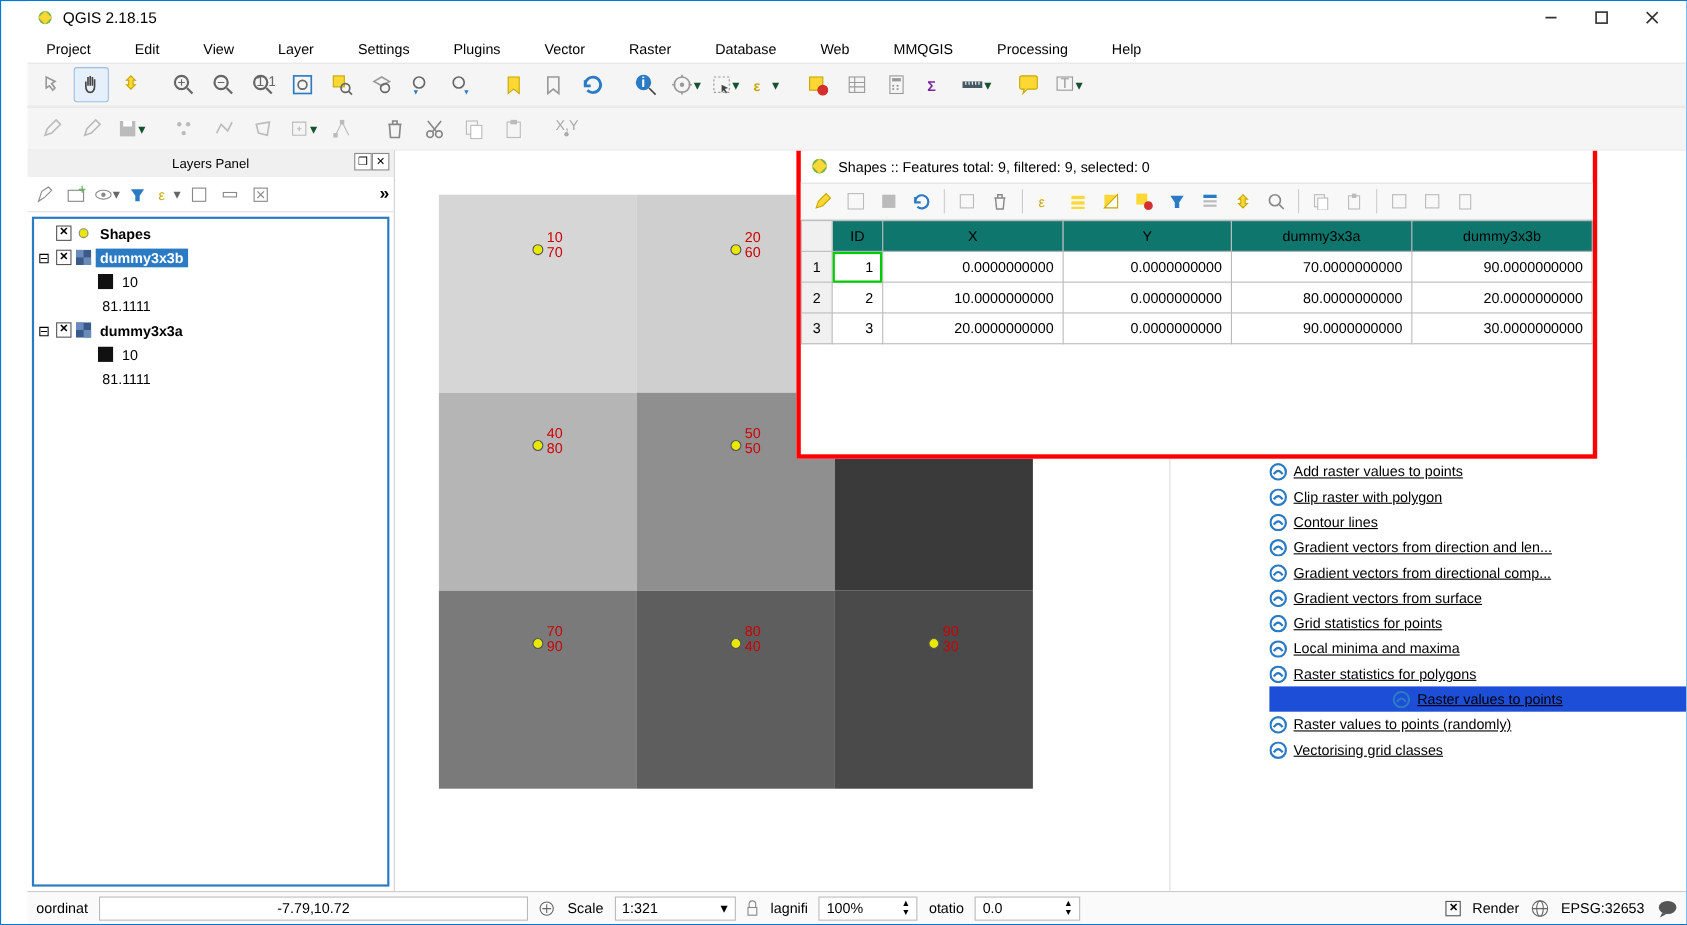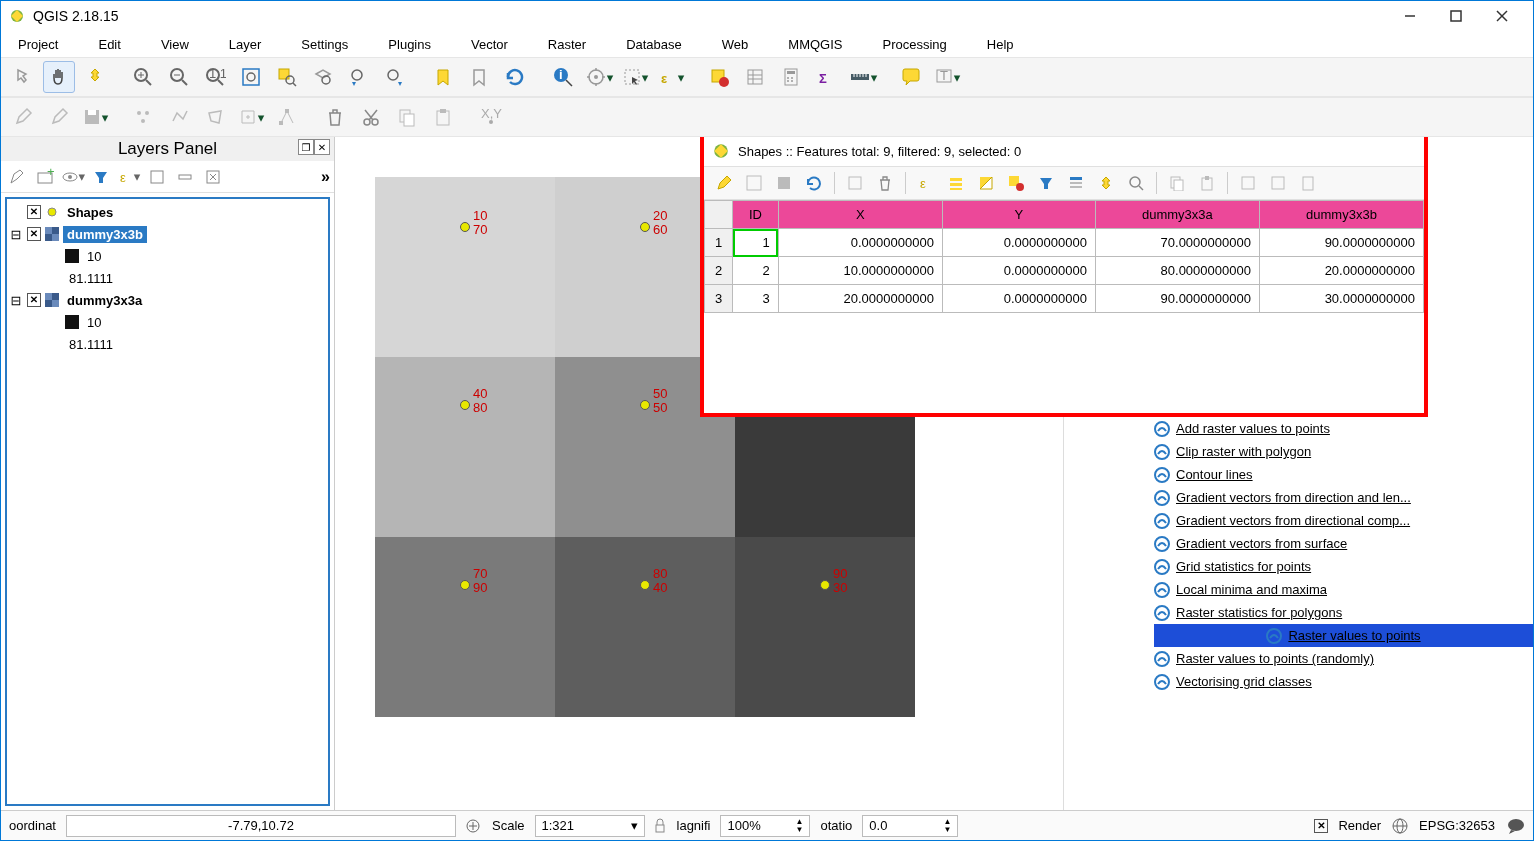--- a/index.html
+++ b/index.html
@@ -1,32 +1,32 @@
 <!DOCTYPE html>
 <html><head>
 <meta charset="utf-8">
 <style>
 * { box-sizing: border-box; margin: 0; padding: 0; font-family: "Segoe UI", Tahoma, sans-serif; font-size: 13px; }
 html, body { width: 1534px; height: 841px; background: #fff; }
-.window { width: 100%; height: 100%; display: flex; flex-direction: column; border: 1px solid #0078d7; }
+.window { width: 100%; height: 100%; display: flex; flex-direction: column; border: 1px solid #0078d7; padding-left: 24px; }
 .titlebar { height: 30px; display: flex; align-items: center; padding: 0 8px; background: #fff; }
 .titlebar .logo { width: 16px; height: 16px; margin-right: 8px; }
 .titlebar .title { flex: 1; font-size: 14px; }
 .titlebar .winbtn { width: 46px; height: 30px; display:flex; align-items:center; justify-content:center; }
 .menubar { height: 26px; display: flex; align-items: center; padding: 0 8px; gap: 22px; background:#fff;}
 .menubar .mitem { padding: 3px 9px; cursor: default; }
 .toolbar { height: 40px; display:flex; align-items:center; padding: 2px 6px; gap:4px; border-top:1px solid #e6e6e6; border-bottom:1px solid #e6e6e6; background:#f5f5f5;}
 .toolbar.tb2 { height: 40px; }
 .tbtn { width:32px; height:32px; display:flex; align-items:center; justify-content:center; border:1px solid transparent; border-radius:3px; color:#14532d;}
 .tbtn.selected { border:1px solid #9cbde6; background:#e6f0fb;}
 .tsep { width:8px;}
 .body { flex:1; display:flex; min-height:0;}
 .leftcol { width: 334px; display:flex; flex-direction:column; border-right:1px solid #ccc;}
 .panelhdr { height:24px; display:flex; align-items:center; justify-content:center; position:relative; background:#f0f0f0;}
-.panelhdr .hdrtxt { font-size:17px;}
+.panelhdr .hdrtxt { font-size:12px;}
 .panelhdr .hdrbtns { position:absolute; right:4px; top:2px; display:flex; gap:0;}
 .panelhdr .hdrbtn { width:16px; height:16px; border:1px solid #888; display:flex; align-items:center; justify-content:center; font-size:10px; background:#fff;}
 .ltoolbar { height:32px; display:flex; align-items:center; gap:4px; padding:0 4px; border-bottom:1px solid #e0e0e0;}
 .ltbtn { width:24px; height:24px; display:flex; align-items:center; justify-content:center; color:#666;}
 .ltoolbar .more { margin-left:auto; font-weight:bold; font-size:16px;}
 .layertree { flex:1; border:2px solid #2a7ac4; margin:4px; padding:2px; overflow:auto;}
 .trow { display:flex; align-items:center; height:22px; white-space:nowrap;}
 .trow .exp { width:14px; text-align:center;}
 .trow .chk { width:14px; height:14px; border:1px solid #555; margin:0 4px; font-size:10px; line-height:12px; text-align:center; font-weight:bold;}
 .trow .ico { width:14px; height:14px; margin-right:4px;}
@@ -41,21 +41,21 @@
 .ptlbl { position:absolute; color:#cc0000; font-size:13px; text-align:left; line-height:14px;}
 .attrpanel { position:absolute; left:700px; top:175px; width:728px; height:285px; background:#fff; border:4px solid #ff0000; display:flex; flex-direction:column; z-index:10;}
 .attrhdr { height:30px; display:flex; align-items:center; padding:0 8px; gap:8px;}
 .attrhdr .alogo { width:18px; height:18px;}
 .attrtb { height:34px; display:flex; align-items:center; gap:2px; padding:0 6px; border-top:1px solid #e0e0e0; border-bottom:1px solid #e0e0e0; background:#f8f8f8;}
 .atbtn { width:28px; height:28px; display:flex; align-items:center; justify-content:center; color:#888;}
 .asep { width:1px; height:22px; background:#ccc; margin:0 4px;}
 .attrtable { flex:1; overflow:hidden;}
 .attrtable table { border-collapse:collapse; width:100%;}
 .attrtable th, .attrtable td { border:1px solid #bbb; padding:6px 8px; text-align:right; background:#fff;}
-.attrtable th { background:#ec4899; text-align:center; font-weight:normal;}
+.attrtable th { background:#0f766e; text-align:center; font-weight:normal;}
 .attrtable th.rownum { width:28px; background:#f0f0f0;}
 .attrtable td.rownum { background:#f0f0f0; text-align:center;}
 .attrtable td.selcell { outline:2px solid #0c0; outline-offset:-2px;}
 .algtree { flex:1; overflow:auto; padding-left:90px;}
 .algrow { display:flex; align-items:center; height:23px; gap:6px;text-decoration:underline;}
 .algrow .aico { width:16px; height:16px;}
 .algrow.hilite { background:#1d4ed8;justify-content:center;}
 .statusbar { height:30px; display:flex; align-items:center; border-top:1px solid #ccc; background:#fafafa; gap:8px; padding:0 6px;}
 .statusbar .sfld { border:1px solid #bbb; background:#fff; padding:2px 6px; height:22px; display:flex; align-items:center;}
 .statusbar .slbl { padding:0 2px;}

